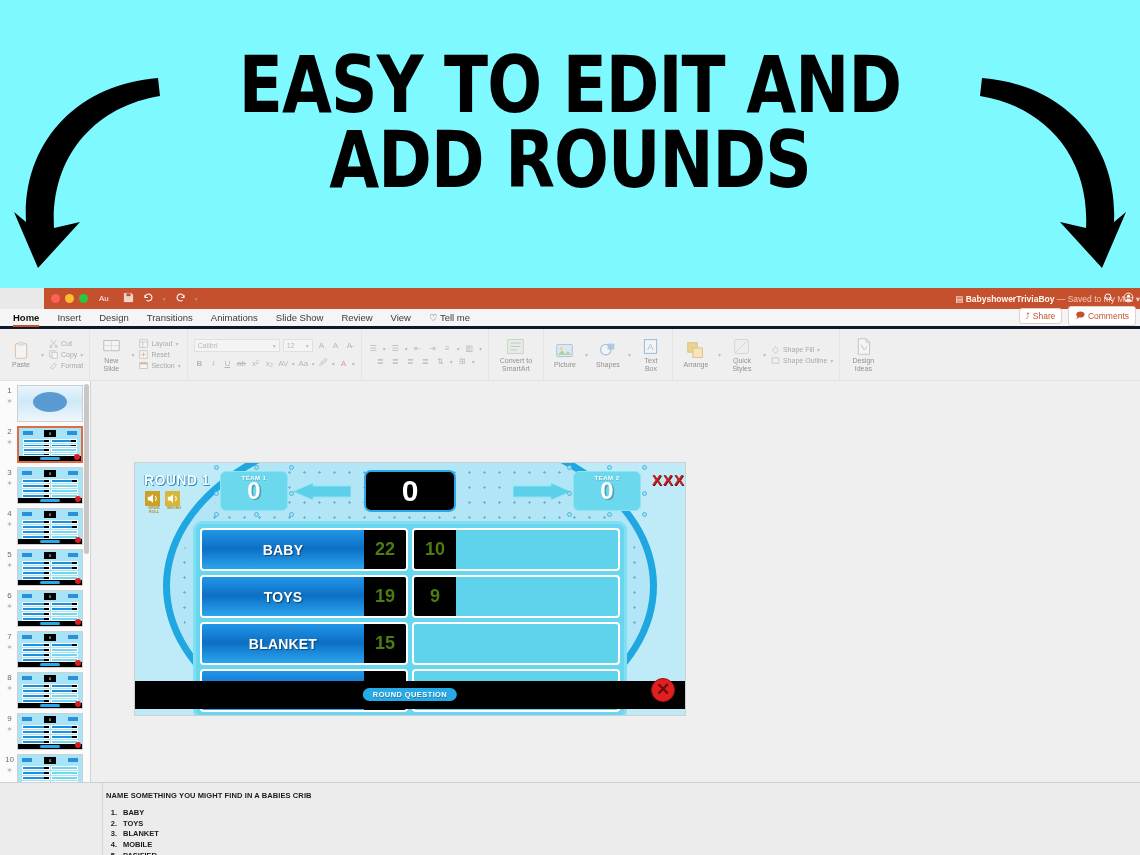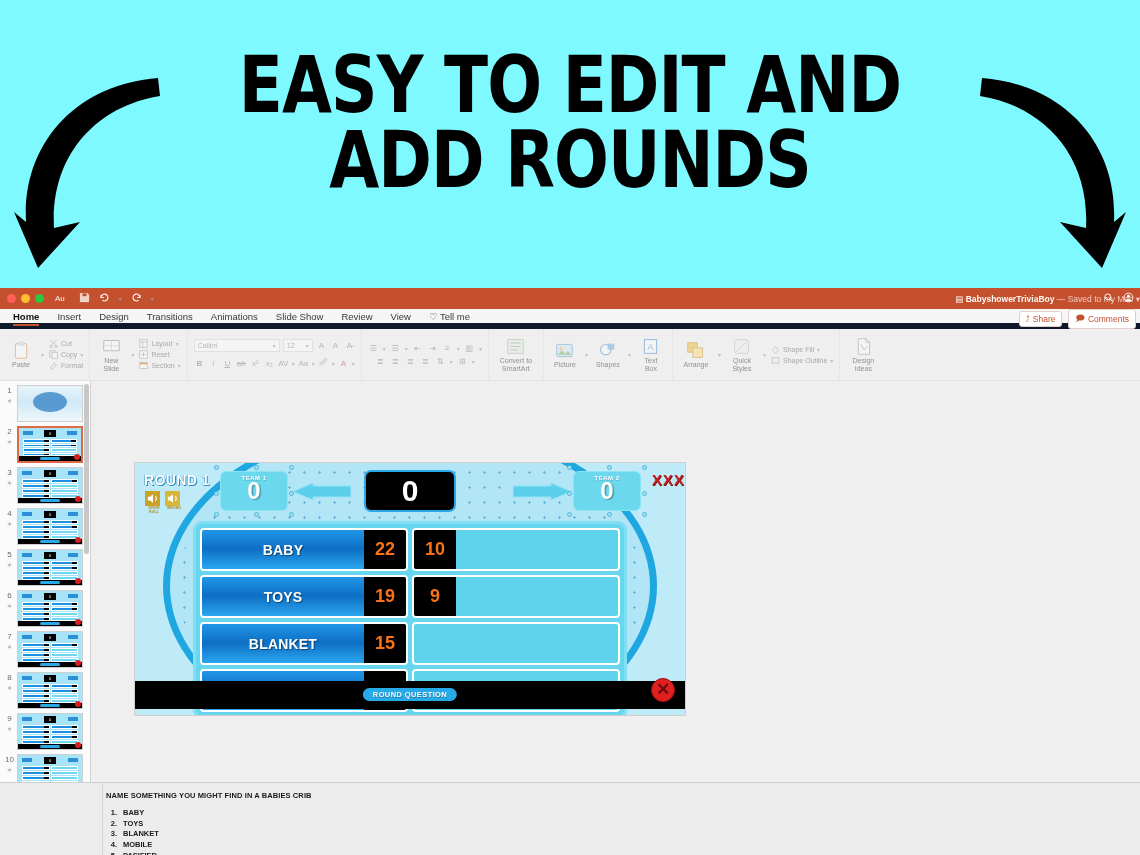--- a/index.html
+++ b/index.html
@@ -34,20 +34,21 @@
   .ppt {
     position: absolute; left: 0; top: 288px; width: 1140px; height: 567px;
     background: #e9e9e9; overflow: hidden;
   }
 
   
   .titlebar {
     position: relative; height: 21px; background: #c5502e;
     display: flex; align-items: center; color: #fff8f5;
     font-size: 8px;
+    margin-left: 44px;
   }
   .lights { display: flex; gap: 5px; padding-left: 7px; }
   .light { width: 9px; height: 9px; border-radius: 50%; }
   .l-red { background: #ff5f57; }
   .l-yel { background: #febc2e; }
   .l-grn { background: #28c840; }
   .autosave { margin-left: 11px; font-size: 8px; opacity: .95; white-space: nowrap; }
   .qat { display: flex; align-items: center; gap: 9px; margin-left: 14px; font-size: 10px; opacity: .95; }
   .tb-title {
     position: absolute; left: 0; right: 0; text-align: right;
@@ -55,22 +56,22 @@
   }
   .tb-title .docname { font-weight: bold; }
   .tb-title .saved { opacity: .72; font-weight: normal; }
   .tb-right {
     position: absolute; right: 6px; display: flex; align-items: center; gap: 9px;
     font-size: 10px;
   }
 
   
   .tabs {
-    height: 20px; background: #f6f5f5; display: flex; align-items: flex-start;
-    padding-left: 4px; gap: 0; border-bottom: 6px solid #0f172a;
+    height: 20px; background: #f6f5f5; display: flex; align-items: flex-end;
+    padding-left: 4px; gap: 0; border-bottom: 3px solid #0f172a;
     position: relative;
   }
   .tab {
     font-size: 9.5px; color: #3b3b3b; padding: 2px 9px 3px 9px;
     white-space: nowrap; position: relative;
   }
   .tab.active { color: #111; font-weight: bold; }
   .tab.active::after {
     content: ""; position: absolute; left: 9px; right: 9px; bottom: -1px;
     height: 2px; background: #c5502e;
@@ -263,21 +264,21 @@
     background: #5fd2ec;
   }
   .cell.filled .ans {
     flex: 1; background: linear-gradient(180deg, #2196e8 0%, #0d6fc4 48%, #2aa5ef 100%);
     color: #fff; font-weight: bold; font-size: 14px;
     display: flex; align-items: center; justify-content: center;
     text-shadow: 1px 1px 1px rgba(0,0,0,.45);
     letter-spacing: .2px;
   }
   .cell.filled .pts {
-    width: 42px; background: #000; color: #f97316; font-weight: bold; font-size: 18px;
+    width: 42px; background: #000; color: #4d7c0f; font-weight: bold; font-size: 18px;
     display: flex; align-items: center; justify-content: center;
   }
   .cell.empty { background: #5fd2ec; }
   .bottombar {
     position: absolute; left: 0; right: 0; bottom: 6px; height: 28px; background: #000;
   }
   .showq {
     position: absolute; left: 50%; transform: translateX(-50%); top: 7px;
     background: #27abe8; color: #fff; font-size: 7.5px; font-weight: bold;
     padding: 2px 10px; border-radius: 9px; letter-spacing: .4px;

